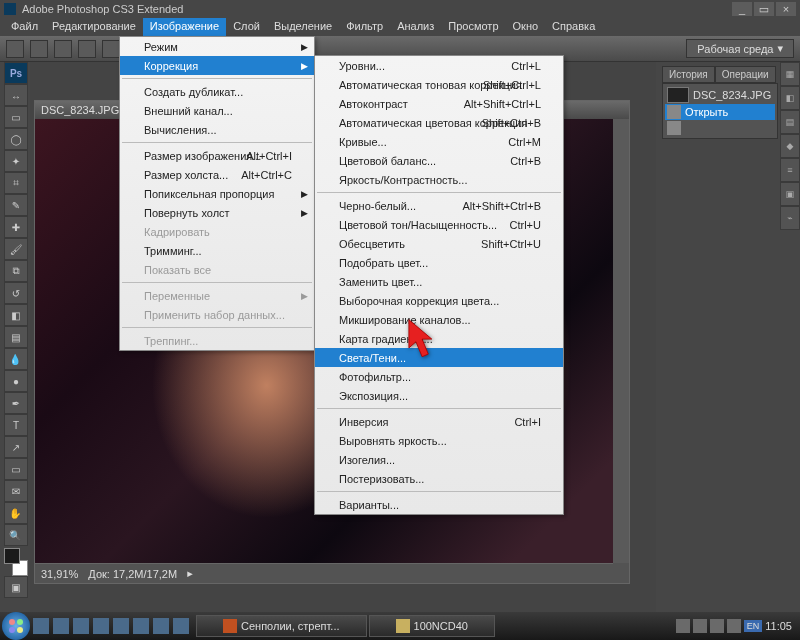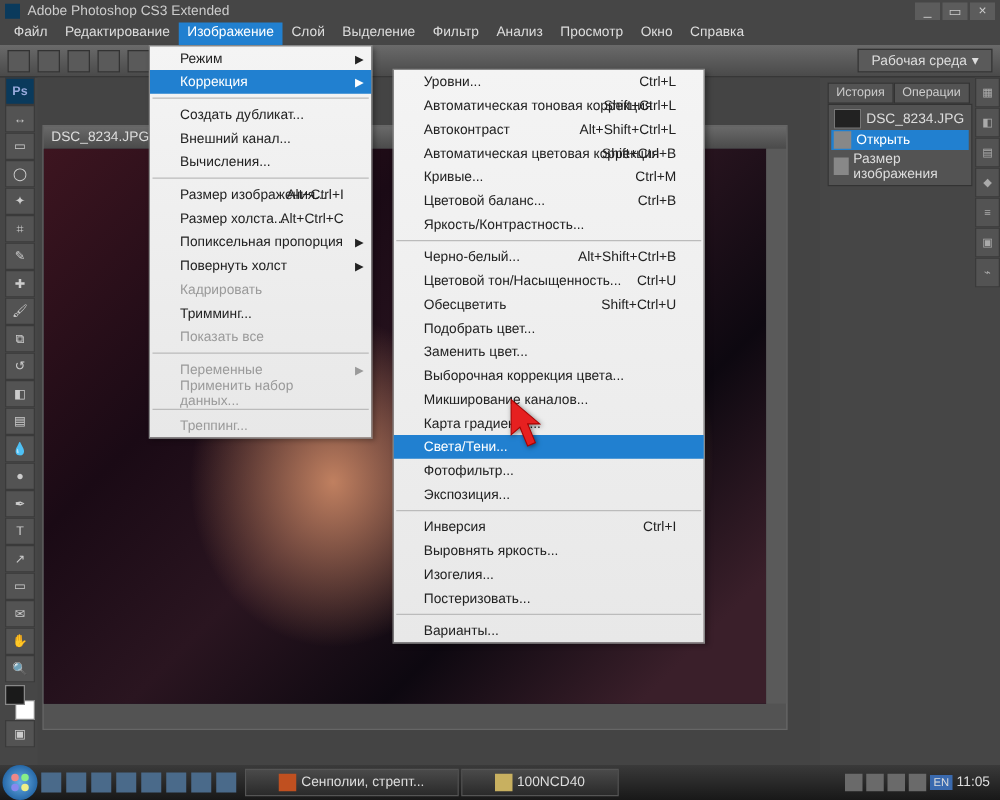--- a/index.html
+++ b/index.html
@@ -51,21 +51,21 @@
   
   
   .dropdown { position: absolute; background: linear-gradient(#f4f4f4,#e8e8e8); border: 1px solid #888; box-shadow: 2px 2px 4px rgba(0,0,0,0.3); }
   .dropdown .item { display: flex; align-items: center; height: 19px; padding: 0 22px 0 24px; color: #222; font-size: 11px; position: relative; }
   .dropdown .item.highlighted { background: #2180d0; color: #fff; }
   .dropdown .item.disabled { color: #9a9a9a; }
   .dropdown .item .shortcut { position: absolute; right: 22px; }
   .dropdown .item .arrow { position: absolute; right: 6px; font-size: 9px; }
   .dropdown .sep { height: 1px; background: #bbb; margin: 3px 2px; }
   
-  .menu-image { top: 36px; left: 119px; width: 179px; }
+  .menu-image { top: 36px; left: 119px; width: 196px; }
   .menu-correction { top: 55px; left: 314px; width: 250px; }
   
   .cursor-arrow { position: absolute; top: 318px; left: 405px; width: 36px; height: 44px; pointer-events:none; }
   .cursor-arrow svg { filter: drop-shadow(1px 1px 2px rgba(0,0,0,0.5)); }
   
   .taskbar { position: absolute; bottom: 0; left: 0; right: 0; height: 28px; background: linear-gradient(#3a3a3a,#181818); display: flex; align-items: center; padding: 0 2px; gap: 2px; }
   .start-btn { width: 28px; height: 28px; border-radius: 50%; background: radial-gradient(#6ab0e8,#0a4a8c); display:flex; align-items:center; justify-content:center; }
   .ql-icon { width: 16px; height: 16px; background: #4a6a8a; margin: 0 1px; }
   .task-btn { height: 22px; padding: 0 26px; background: linear-gradient(#4a4a4a,#2a2a2a); border: 1px solid #555; color: #ddd; font-size: 10px; display: flex; align-items: center; gap: 4px; text-align: right; }
   .task-btn.active { background: linear-gradient(#5a5a5a,#3a3a3a); }
@@ -150,20 +150,25 @@
 
 <div class="workspace">
   <div class="doc-window">
     <div class="doc-titlebar">
       <span>DSC_8234.JPG @</span>
     </div>
     <div class="doc-canvas">
       <div class="photo-placeholder"></div>
     </div>
     <div class="vscroll"></div>
+    <div class="doc-status">
+      <span>31,91%</span>
+      <span>Док: 17,2M/17,2M</span>
+      <span>▸</span>
+    </div>
   </div>
 </div>
 
 <div class="right-dock">
   <div class="dock-icon">▦</div>
   <div class="dock-icon">◧</div>
   <div class="dock-icon">▤</div>
   <div class="dock-icon">◆</div>
   <div class="dock-icon">≡</div>
   <div class="dock-icon">▣</div>
@@ -180,21 +185,20 @@
       <div class="hist-thumb"></div>
       <span>DSC_8234.JPG</span>
     </div>
     <div id="hist-rows">
         <div class="hist-item active">
           <div style="width: 14px; height: 14px; background: rgb(136, 136, 136);"></div>
           <span>Открыть</span>
         </div>
         <div class="hist-item">
           <div style="width: 14px; height: 14px; background: rgb(136, 136, 136);"></div>
-          <span>Размер изображения</span>
         </div>
       </div>
   </div>
 </div>
 
 <div class="dropdown menu-image" id="menu-image">
     <div class="item">
       <span>Режим</span>
       <span class="arrow">▶</span>
     </div>

